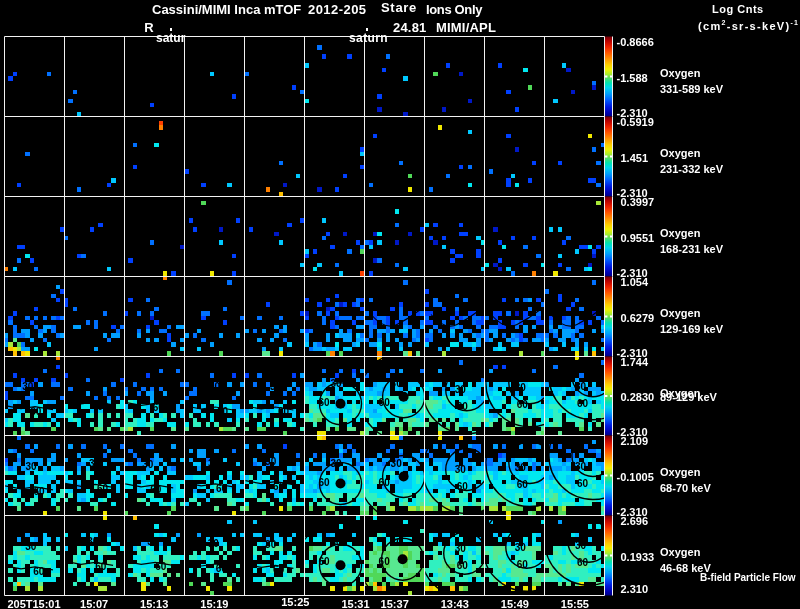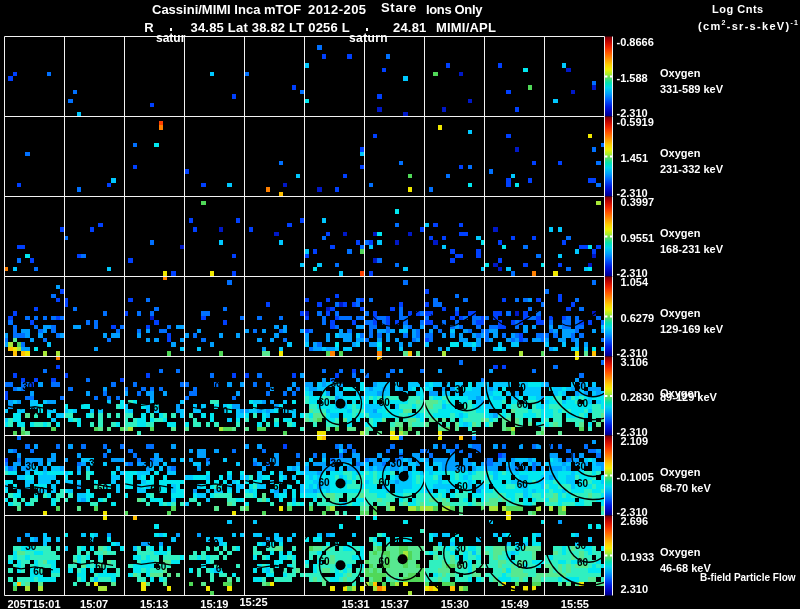--- a/index.html
+++ b/index.html
@@ -235,21 +235,20 @@
       <rect x="605" y="515.5" width="7" height="80.0" fill="url(#jet)"></rect>
       <rect x="612" y="515.5" width="1" height="80.0" fill="#f2f2f2"></rect>
       <rect x="605" y="554.5" width="2.4" height="2" fill="#fff"></rect>
       <rect x="610" y="554.5" width="2" height="2" fill="#fff"></rect>
     </svg>
 <div class="t ttl" style="left:152px;top:3px;letter-spacing:0">Cassini/MIMI Inca mTOF</div>
     <div class="t ttl" style="left:308px;top:3px;letter-spacing:0.45px">2012-205</div>
     <div class="t ttl" style="left:381px;top:1px;letter-spacing:0.7px">Stare</div>
     <div class="t ttl" style="left:426px;top:3px;letter-spacing:-0.35px">Ions Only</div>
     <div class="t ttl" style="left:144.3px;top:20.6px">R</div>
-    <div class="t ttl" style="left:190.5px;top:20.6px">34.85 Lat 38.82 LT 0256 L</div>
     <div class="t ttl" style="left:393px;top:20.6px">24.81</div>
     <div class="t ttl" style="left:436px;top:20.6px">MIMI/APL</div>
     <div style="position:absolute;left:170px;top:28px;width:2px;height:3px;background:#fff"></div>
     <div style="position:absolute;left:366px;top:28px;width:2px;height:3px;background:#fff"></div>
     <div class="t cb" style="left:712px;top:4px;letter-spacing:0.5px">Log Cnts</div>
     <div class="t cb" style="left:698px;top:17px;letter-spacing:1.3px">(cm<sup>2</sup>-sr-s-keV)<sup>-1</sup></div>
     <div class="t sat" style="left:156px;top:31.5px;width:29.5px;overflow:hidden">saturn</div>
     <div class="t sat" style="left:349px;top:31.5px;letter-spacing:0.4px">saturn</div>
     <div class="t cb" style="left:616.5px;top:37.1px">-0.8666</div>
     <div class="t cb" style="left:616.5px;top:72.5px">-1.588</div>
@@ -264,38 +263,38 @@
     <div class="t cb" style="left:620.5px;top:197.1px">0.3997</div>
     <div class="t cb" style="left:620.5px;top:232.5px">0.9551</div>
     <div class="t cb" style="left:616.5px;top:268.0px">-2.310</div>
     <div class="t cb" style="left:660px;top:228.3px">Oxygen</div>
     <div class="t cb" style="left:660px;top:243.5px">168-231 keV</div>
     <div class="t cb" style="left:620.5px;top:277.1px">1.054</div>
     <div class="t cb" style="left:620.5px;top:312.5px">0.6279</div>
     <div class="t cb" style="left:616.5px;top:348.0px">-2.310</div>
     <div class="t cb" style="left:660px;top:308.3px">Oxygen</div>
     <div class="t cb" style="left:660px;top:323.5px">129-169 keV</div>
-    <div class="t cb" style="left:620.5px;top:357.1px">3.106</div>
+    <div class="t cb" style="left:620.5px;top:357.1px">1.744</div>
     <div class="t cb" style="left:620.5px;top:392.0px">0.2830</div>
     <div class="t cb" style="left:616.5px;top:427.0px">-2.310</div>
     <div class="t cb" style="left:660px;top:387.8px">Oxygen</div>
     <div class="t cb" style="left:660px;top:392px">89-129 keV</div>
     <div class="t cb" style="left:620.5px;top:436.1px">2.109</div>
     <div class="t cb" style="left:616.5px;top:471.5px">-0.1005</div>
     <div class="t cb" style="left:616.5px;top:507.0px">-2.310</div>
     <div class="t cb" style="left:660px;top:467.3px">Oxygen</div>
     <div class="t cb" style="left:660px;top:482.5px">68-70 keV</div>
     <div class="t cb" style="left:620.5px;top:516.1px">2.696</div>
     <div class="t cb" style="left:620.5px;top:551.5px">0.1933</div>
     <div class="t cb" style="left:620.5px;top:584.0px">2.310</div>
     <div class="t cb" style="left:660px;top:547.3px">Oxygen</div>
     <div class="t cb" style="left:660px;top:562.5px">46-68 keV</div>
     <div class="t bf" style="left:700px;top:572.5px">B-field Particle Flow</div>
     <div class="t tm" style="left:-1.0px;top:598.8px;width:70px;text-align:center">205T15:01</div>
     <div class="t tm" style="left:59.1px;top:598.8px;width:70px;text-align:center">15:07</div>
     <div class="t tm" style="left:119.2px;top:598.8px;width:70px;text-align:center">15:13</div>
     <div class="t tm" style="left:179.4px;top:598.8px;width:70px;text-align:center">15:19</div>
-    <div class="t tm" style="left:239.4px;top:597px;width:70px;text-align:left">15:25</div>
+    <div class="t tm" style="left:239.4px;top:597px;width:70px;text-align:right">15:25</div>
     <div class="t tm" style="left:299.6px;top:598.8px;width:70px;text-align:right">15:31</div>
     <div class="t tm" style="left:359.7px;top:598.8px;width:70px;text-align:center">15:37</div>
-    <div class="t tm" style="left:419.8px;top:598.8px;width:70px;text-align:center">15:30</div>
+    <div class="t tm" style="left:419.8px;top:598.8px;width:70px;text-align:center">13:43</div>
     <div class="t tm" style="left:479.9px;top:598.8px;width:70px;text-align:center">15:49</div>
     <div class="t tm" style="left:539.9px;top:598.8px;width:70px;text-align:center">15:55</div>
 </div>
 </body></html>

